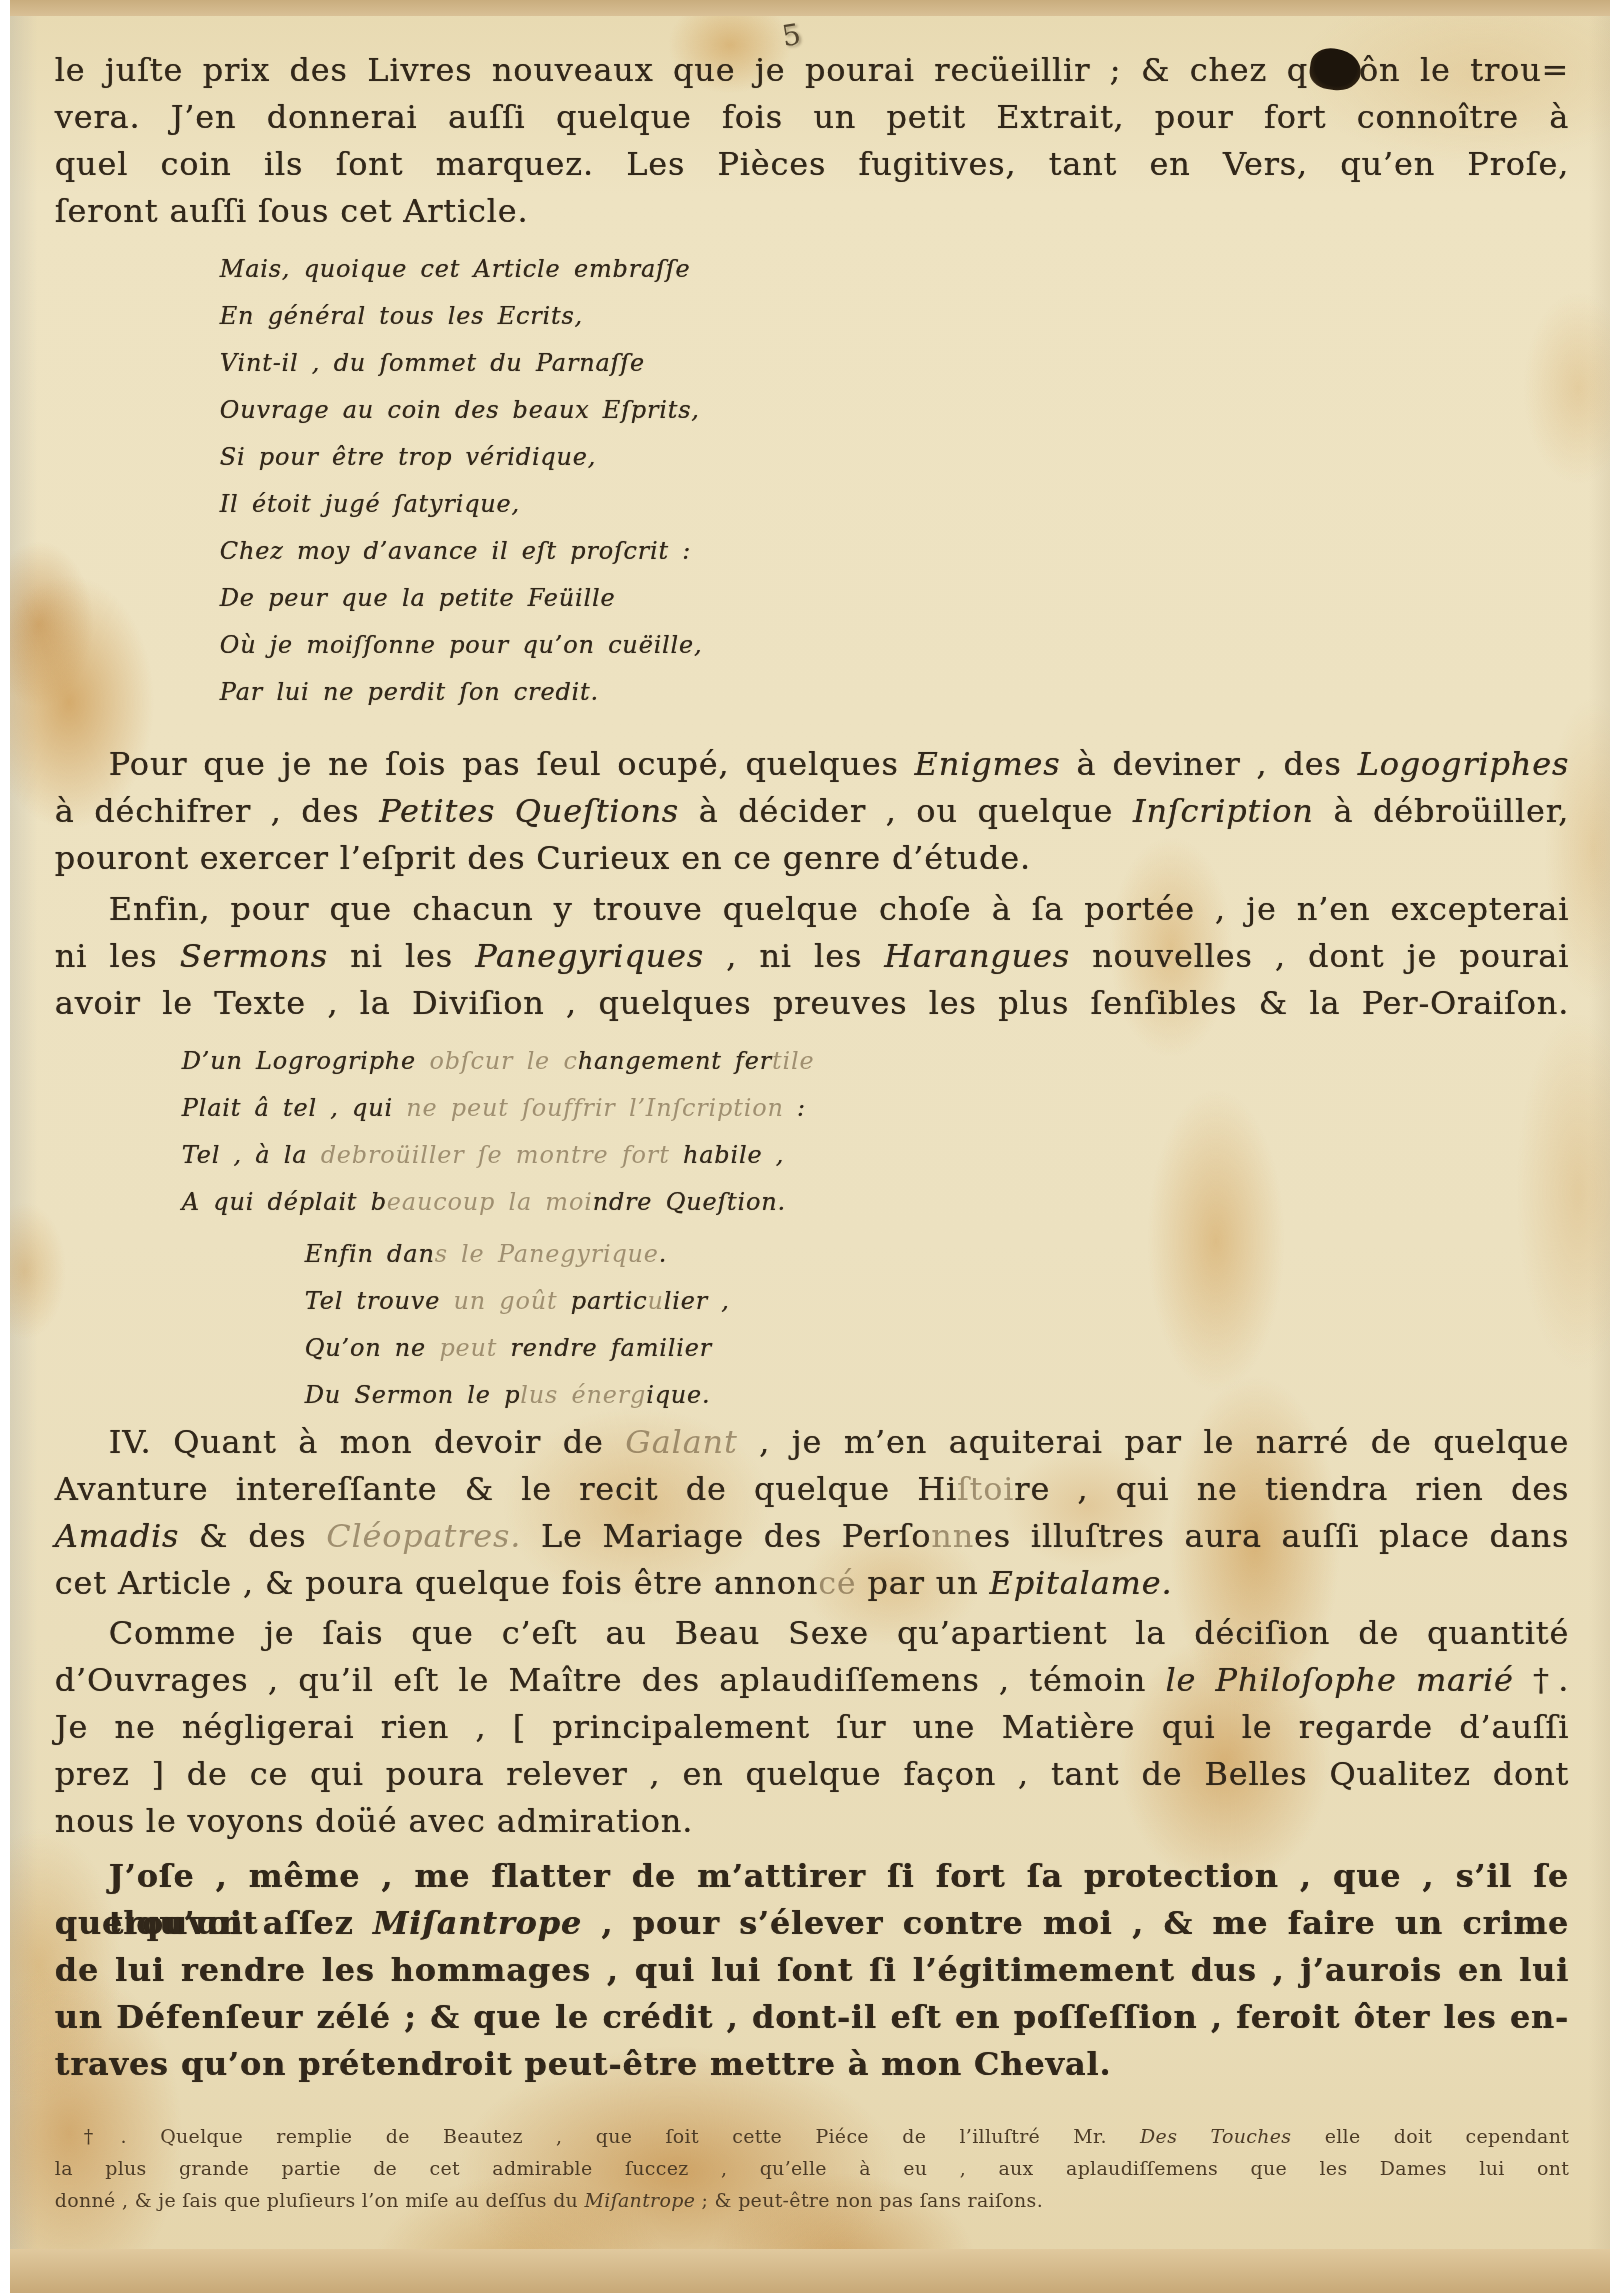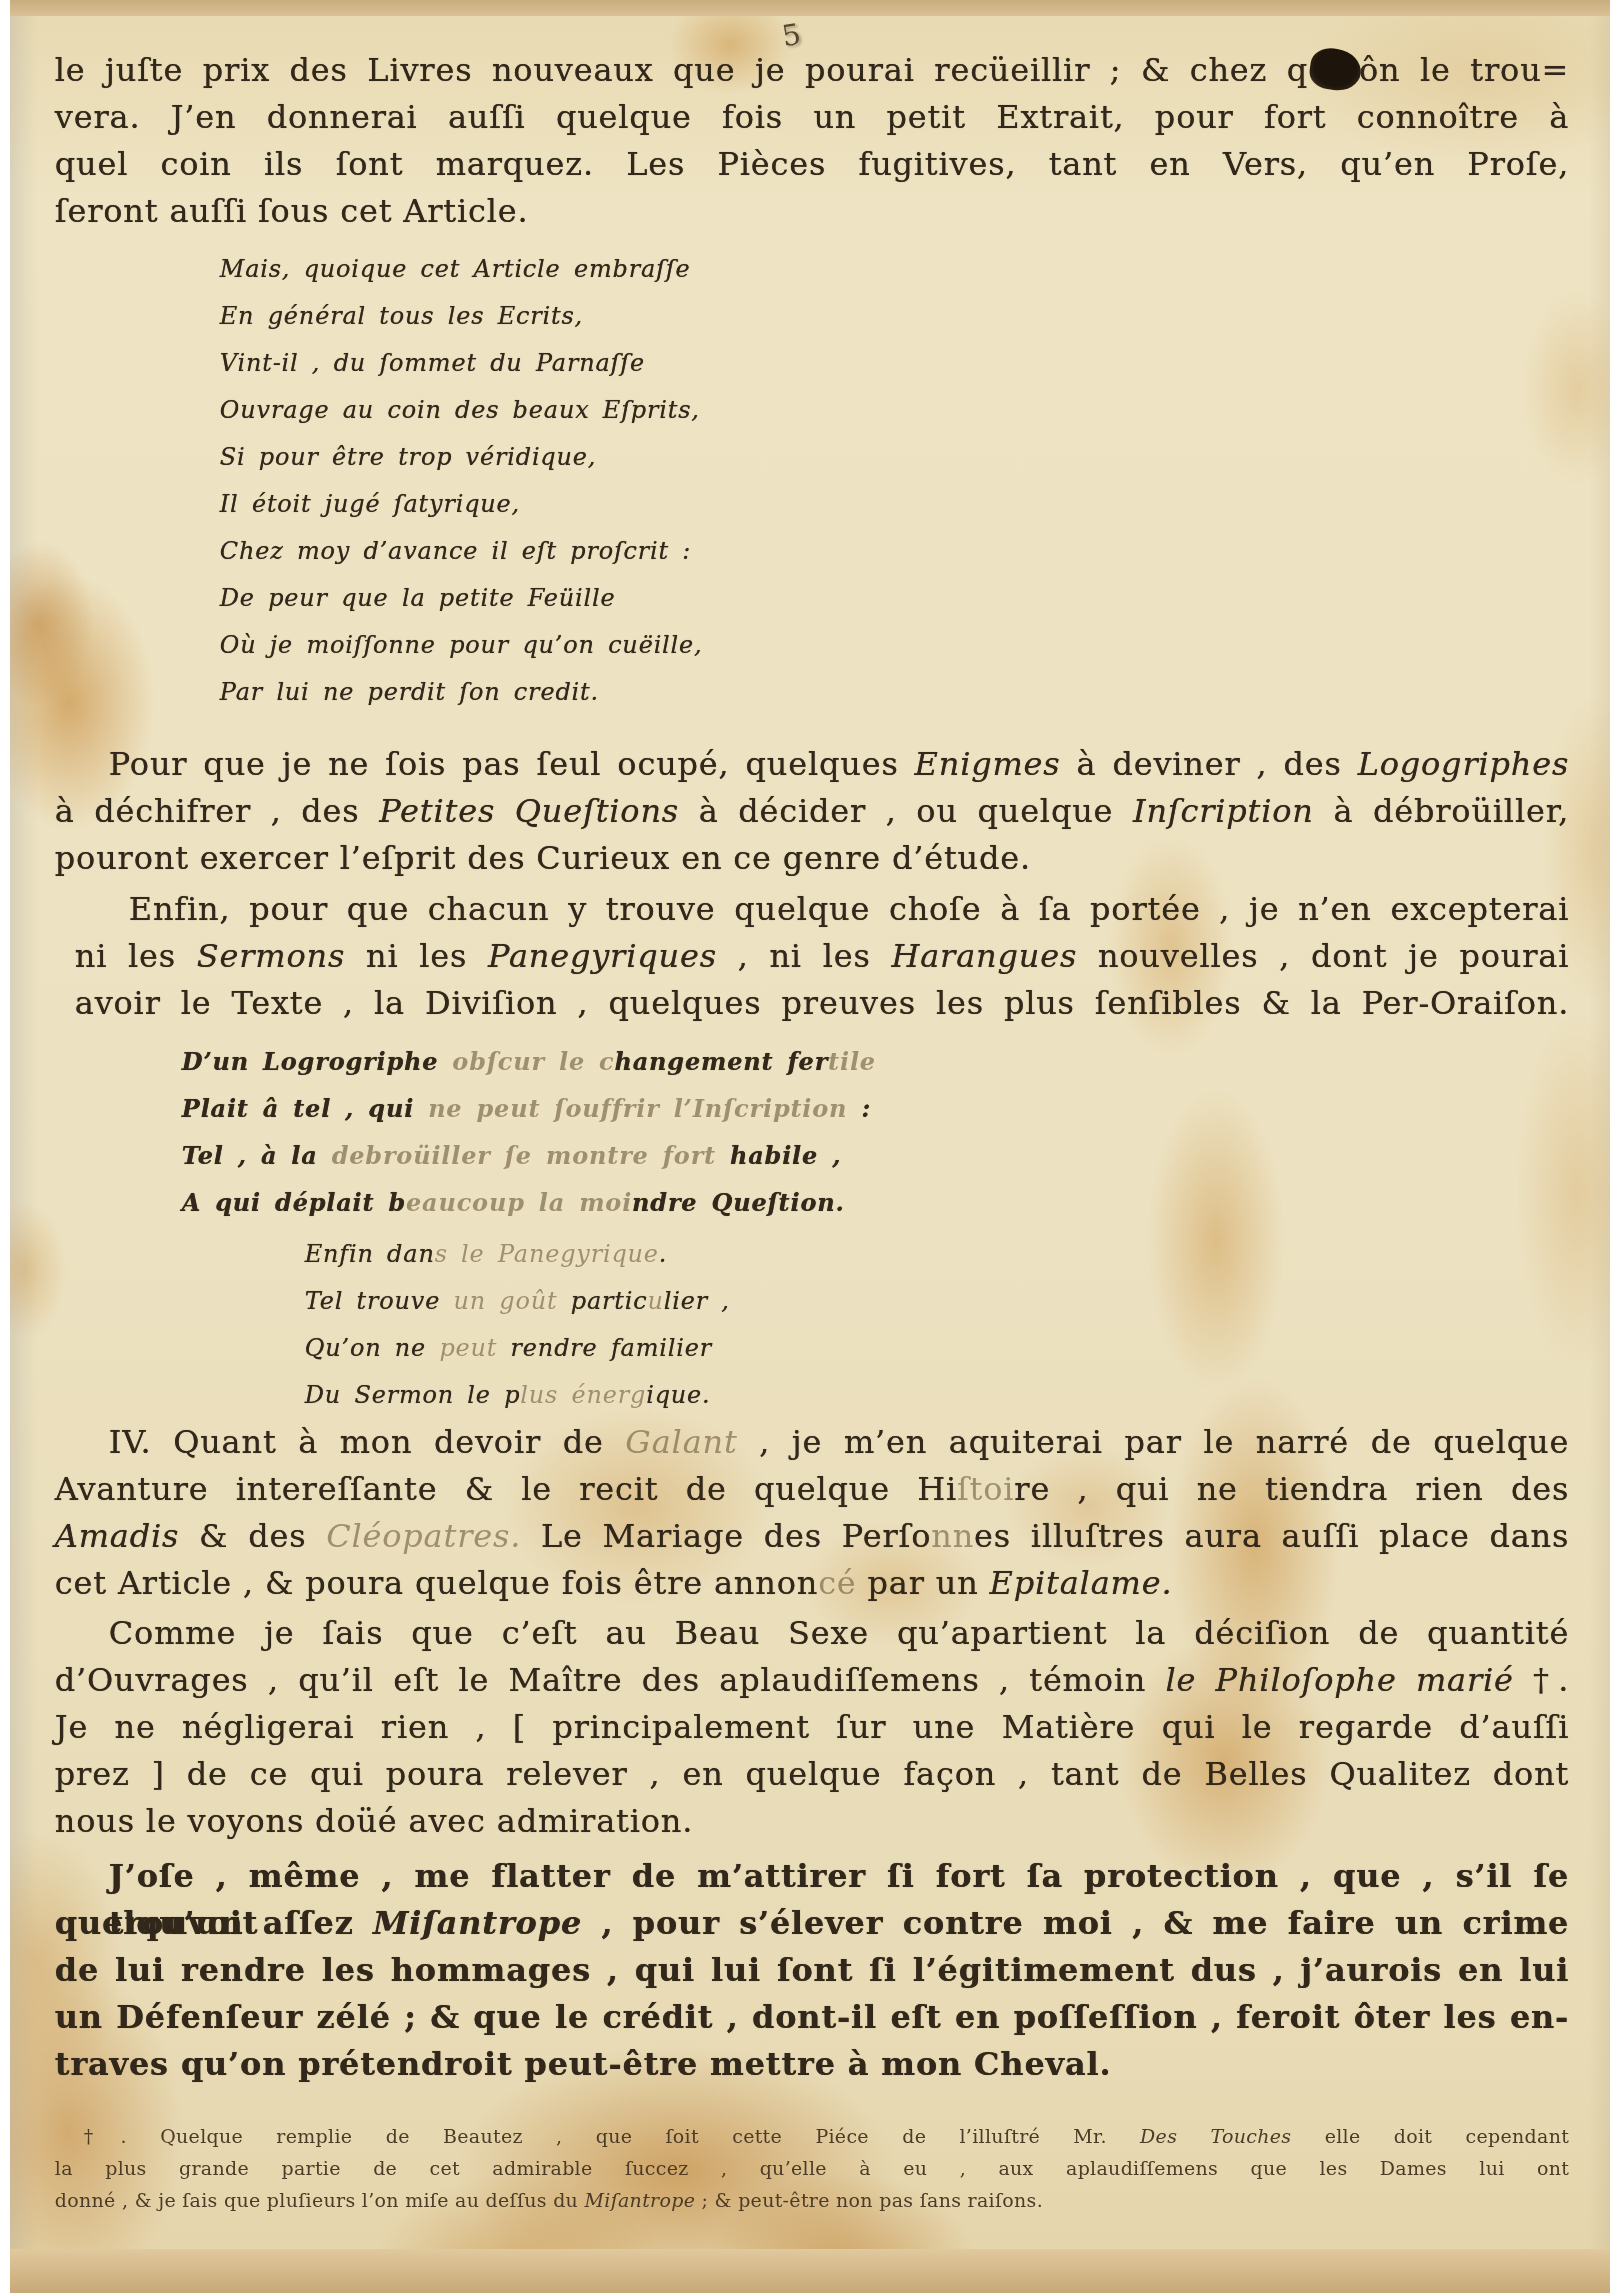--- a/index.html
+++ b/index.html
@@ -77,26 +77,26 @@
           <div class="line"><span class="seg">Chez moy d’avance il eſt proſcrit :</span></div>
           <div class="line"><span class="seg">De peur que la petite Feüille</span></div>
           <div class="line"><span class="seg">Où je moiſſonne pour qu’on cuëille,</span></div>
           <div class="line"><span class="seg">Par lui ne perdit ſon credit.</span></div>
         </div>
         <div class="block paragraph" style="margin-top: 24.5px;">
           <div class="line just" style="padding-left: 54px;"><span class="seg">Pour que je ne ſois pas ſeul ocupé, quelques </span><span class="seg it">Enigmes</span><span class="seg"> à deviner , des </span><span class="seg it">Logogriphes</span></div>
           <div class="line just"><span class="seg">à déchifrer , des </span><span class="seg it">Petites Queſtions</span><span class="seg"> à décider , ou quelque </span><span class="seg it">Inſcription</span><span class="seg"> à débroüiller,</span></div>
           <div class="line"><span class="seg">pouront exercer l’eſprit des Curieux en ce genre d’étude.</span></div>
         </div>
-        <div class="block paragraph" style="margin-top: 3.9px; margin-left: 20px;">
+        <div class="block paragraph" style="margin-top: 3.9px;">
           <div class="line just" style="padding-left: 54px;"><span class="seg">Enfin, pour que chacun y trouve quelque choſe à ſa portée , je n’en excepterai</span></div>
           <div class="line just"><span class="seg">ni les </span><span class="seg it">Sermons</span><span class="seg"> ni les </span><span class="seg it">Panegyriques</span><span class="seg"> , ni les </span><span class="seg it">Harangues</span><span class="seg"> nouvelles , dont je pourai</span></div>
           <div class="line just"><span class="seg">avoir le Texte , la Diviſion , quelques preuves les plus ſenſibles &amp; la Per-Oraiſon.</span></div>
         </div>
-        <div class="block verse" style="margin-top: 10.8px; margin-left: 127px; font-weight: bold;">
+        <div class="block verse" style="margin-top: 10.8px; margin-left: 127px;">
           <div class="line"><span class="seg">D’un Logrogriphe </span><span class="seg fade">obſcur le c</span><span class="seg">hangement fer</span><span class="seg fade">tile</span></div>
           <div class="line"><span class="seg">Plait â tel , qui </span><span class="seg fade">ne peut ſouffrir l’Inſcription</span><span class="seg"> :</span></div>
           <div class="line"><span class="seg">Tel , à la </span><span class="seg fade">debroüiller ſe montre fort</span><span class="seg"> habile ,</span></div>
           <div class="line"><span class="seg">A qui déplait b</span><span class="seg fade">eaucoup la moi</span><span class="seg">ndre </span><span class="seg">Queſtion.</span></div>
         </div>
         <div class="block verse" style="margin-top: 4.9px; margin-left: 250px;">
           <div class="line"><span class="seg">Enfin dan</span><span class="seg fade">s le Panegyrique</span><span class="seg">.</span></div>
           <div class="line"><span class="seg">Tel trouve </span><span class="seg fade">un goût</span><span class="seg"> partic</span><span class="seg fade">u</span><span class="seg">lier ,</span></div>
           <div class="line"><span class="seg">Qu’on ne </span><span class="seg fade">peut</span><span class="seg"> rendre familier</span></div>
           <div class="line"><span class="seg">Du Sermon le p</span><span class="seg fade">lus énerg</span><span class="seg">ique.</span></div>

